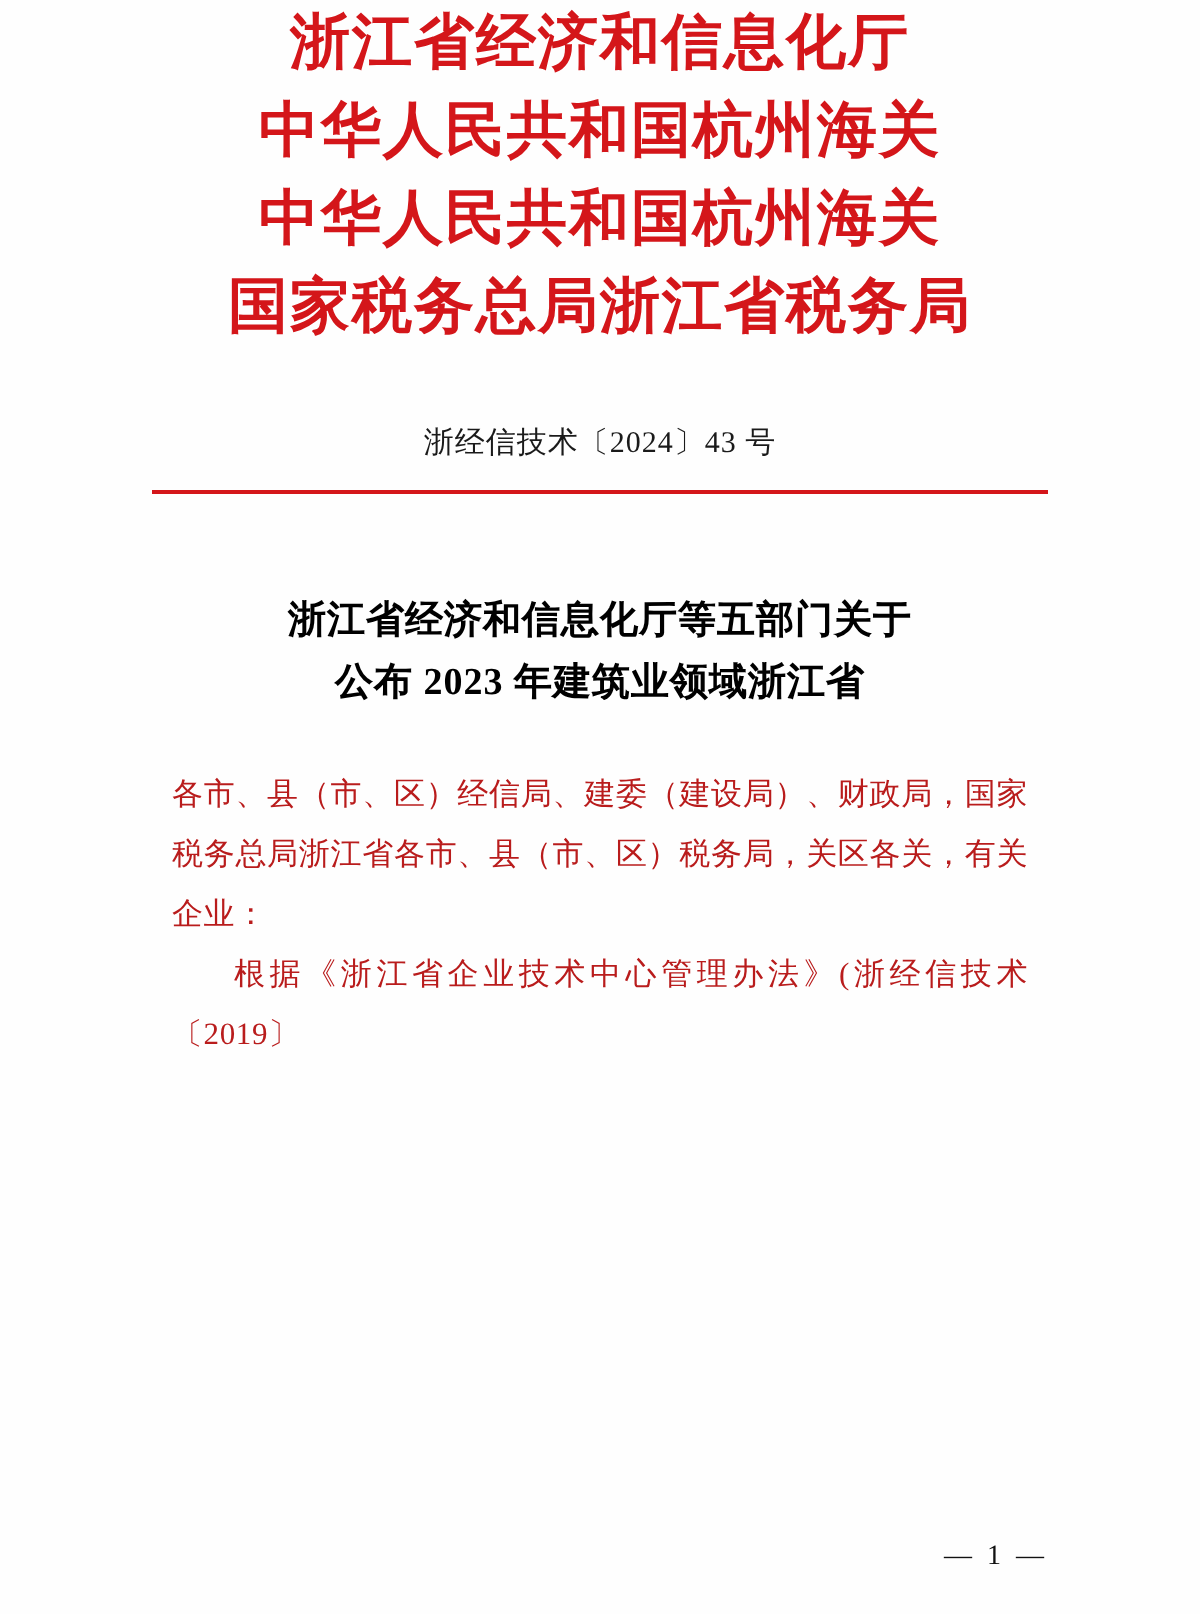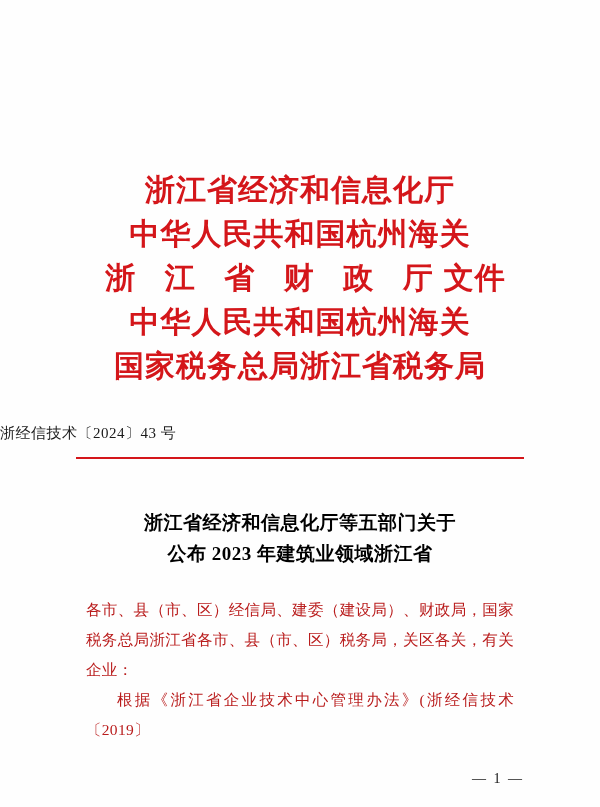--- a/index.html
+++ b/index.html
@@ -17,21 +17,20 @@
   .page {
     position: relative;
     width: 600px;
     height: 807px;
     background: #fefefe;
     box-sizing: border-box;
   }
 
   
   .letterhead {
-    padding-top: 168px;
     text-align: center;
   }
   .lh-line {
     color: #d4161a;
     font-weight: bold;
     font-size: 30px;
     line-height: 44px;
     letter-spacing: 1px;
     white-space: nowrap;
     font-family: "Liberation Serif", "DejaVu Serif", serif;
@@ -50,21 +49,21 @@
     letter-spacing: 11px;
     padding-left: 11px;
   }
   .lh-doc {
     letter-spacing: 1px;
   }
 
   
   .docnum {
     margin-top: 36px;
-    text-align: left;
+    text-align: center;
     font-size: 15px;
     letter-spacing: 0.5px;
     color: #1a1a1a;
   }
 
   
   .red-rule {
     margin: 14px 76px 0 76px;
     height: 2px;
     background: #d4161a;
@@ -109,24 +108,20 @@
   }
 </style>
 </head>
 <body>
 
 <div class="page">
 
   <div class="letterhead">
     <div class="lh-line">浙江省经济和信息化厅</div>
     <div class="lh-line">中华人民共和国杭州海关</div>
-    <div class="lh-line-wendang">
-      <span class="lh-spread">浙 江 省 财 政 厅</span>
-        <span class="lh-doc">文件</span>
-    </div>
     <div class="lh-line">中华人民共和国杭州海关</div>
     <div class="lh-line">国家税务总局浙江省税务局</div>
   </div>
 
   <div class="docnum">浙经信技术〔2024〕43 号</div>
 
   <div class="red-rule"></div>
 
   <div class="title">
     <div>浙江省经济和信息化厅等五部门关于</div>

